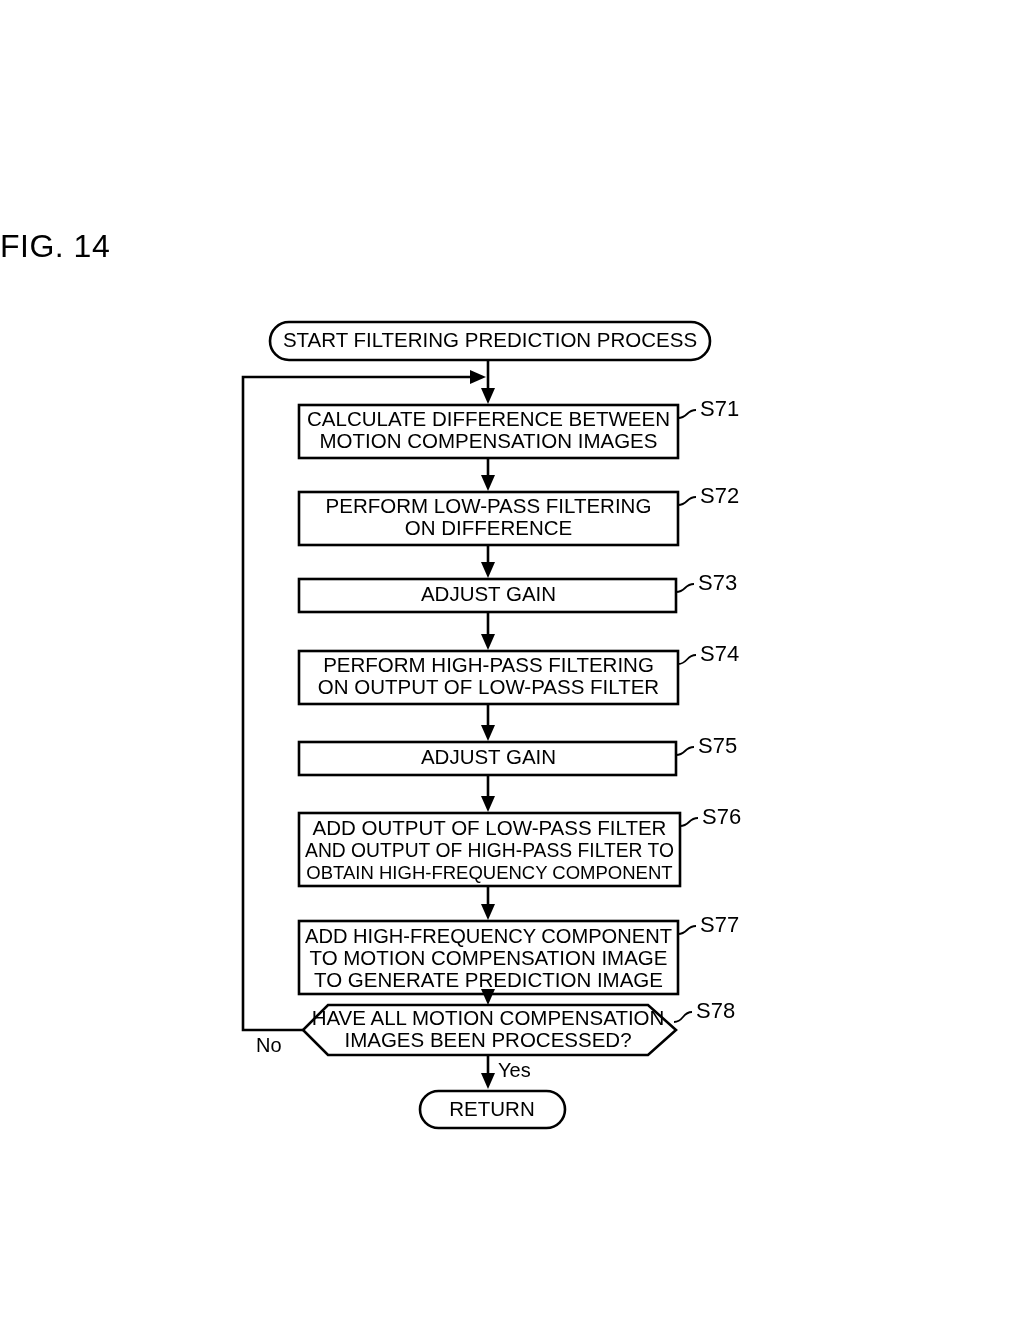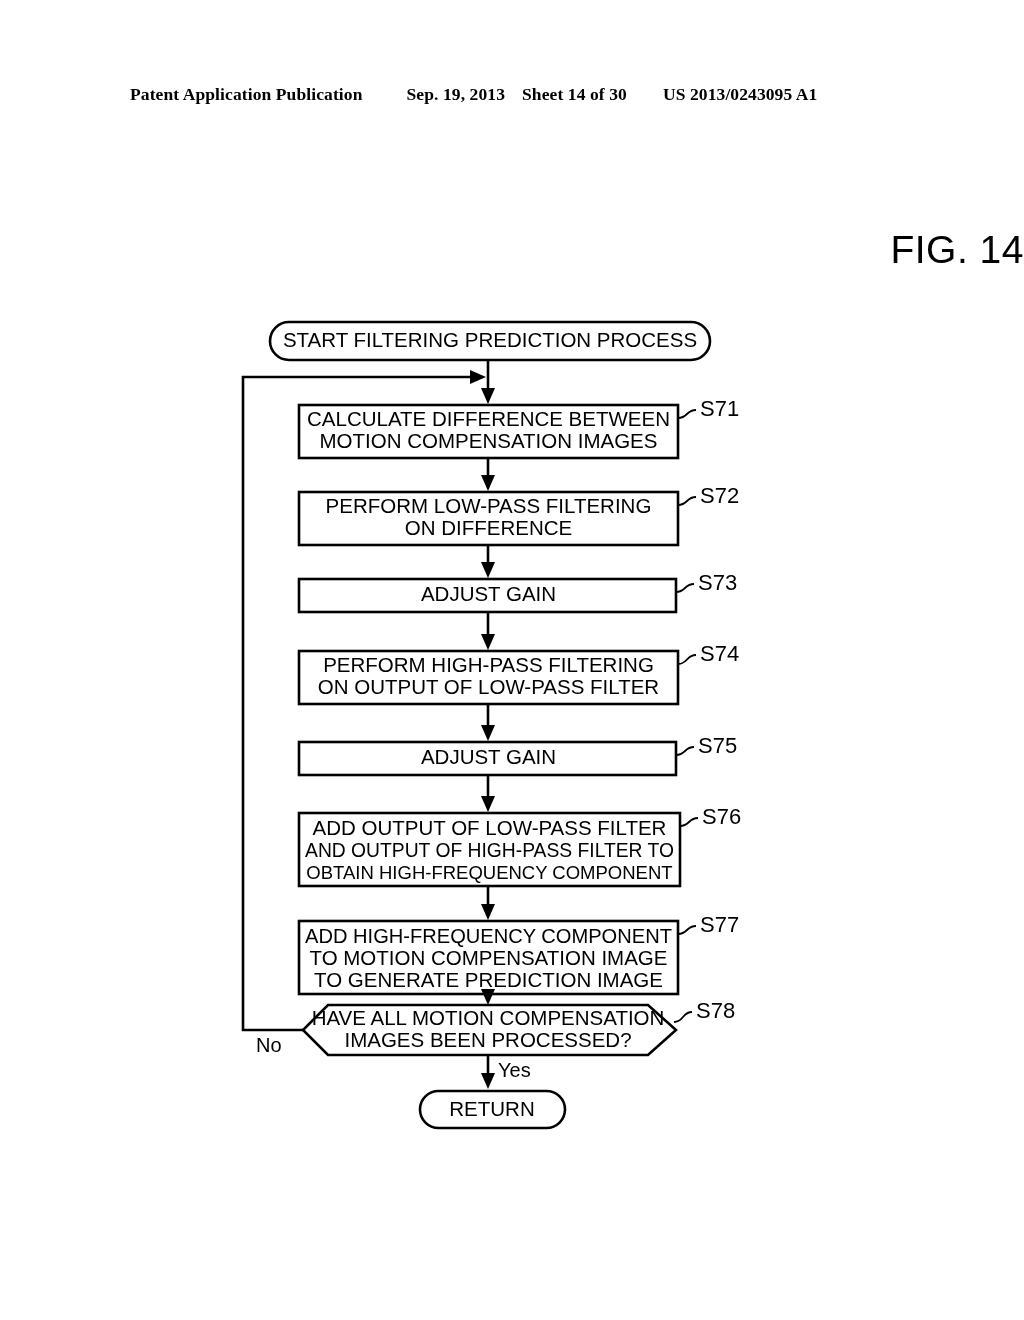--- a/index.html
+++ b/index.html
@@ -44,22 +44,22 @@
   }
   #patent-header .hdr-num {
     margin-left: 36px;
   }
   
   #figure-title {
     position: absolute;
     top: 228px;
     left: 0;
     width: 1024px;
-    text-align: right;
-    font-size: 39px;
+    text-align: left;
+    font-size: 32px;
     letter-spacing: 0.5px;
     font-family: "Liberation Sans", sans-serif;
   }
   
   #flowchart {
     position: absolute;
     top: 300px;
     left: 210px;
   }
   #flowchart text {
@@ -107,26 +107,20 @@
   }
   .arrowhead {
     fill: #000000;
   }
 </style>
 </head>
 <body>
 
 <div id="page">
 
-  <div id="patent-header">
-    <span class="hdr-pub">Patent Application Publication</span>
-    <span class="hdr-date">Sep. 19, 2013</span>
-    <span class="hdr-sheet">Sheet 14 of 30</span>
-    <span class="hdr-num">US 2013/0243095 A1</span>
-  </div>
 
   <div id="figure-title">FIG. 14</div>
 
   <svg id="flowchart" width="560" height="850" viewBox="0 0 560 850">
 
     <g>
       <rect class="shape-term" x="60" y="22" width="440" height="38" rx="19" ry="19"></rect>
       <text class="term-text" id="t-start" x="280" y="42">START FILTERING PREDICTION PROCESS</text>
     </g>
 

